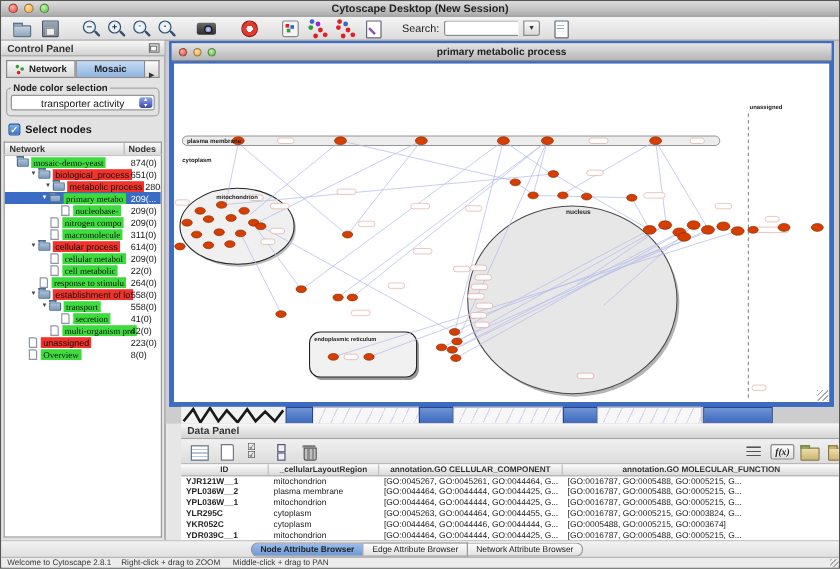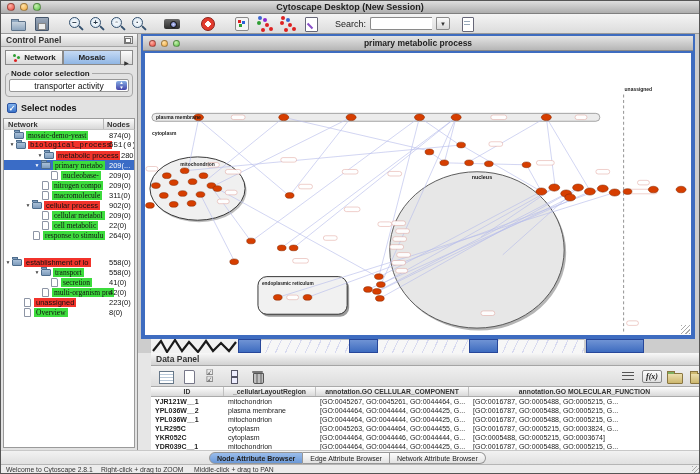--- a/index.html
+++ b/index.html
@@ -247,21 +247,21 @@
         <span class="c1">Network</span>
         <span class="c2">Nodes</span>
       </div>
       <div class="tree" id="tree">
           <div class="trow" style="padding-left: 2px;">
             <span class="t-exp"></span>
             <span class="t-folder"></span>
             <span class="t-label green">mosaic-demo-yeast</span>
             <span class="t-count">874(0)</span>
           </div>
-          <div class="trow" style="padding-left: 4px; font-family: Liberation Mono, monospace;">
+          <div class="trow" style="padding-left: 20px;">
             <span class="t-exp">▼</span>
             <span class="t-folder"></span>
             <span class="t-label red">biological_process</span>
             <span class="t-count">651(0)</span>
           </div>
           <div class="trow" style="padding-left: 20px; margin-left: 12px;">
             <span class="t-exp">▼</span>
             <span class="t-folder"></span>
             <span class="t-label red">metabolic process</span>
             <span class="t-count">280(0)</span>
@@ -287,41 +287,41 @@
           <div class="trow" style="padding-left: 29px;">
             <span class="t-exp"></span>
             <span class="t-file"></span>
             <span class="t-label green">macromolecule</span>
             <span class="t-count">311(0)</span>
           </div>
           <div class="trow" style="padding-left: 20px;">
             <span class="t-exp">▼</span>
             <span class="t-folder"></span>
             <span class="t-label red">cellular process</span>
-            <span class="t-count">902(0)</span>
+            <span class="t-count">614(0)</span>
           </div>
           <div class="trow" style="padding-left: 29px;">
             <span class="t-exp"></span>
             <span class="t-file"></span>
             <span class="t-label green">cellular metabol</span>
             <span class="t-count">209(0)</span>
           </div>
           <div class="trow" style="padding-left: 29px;">
             <span class="t-exp"></span>
             <span class="t-file"></span>
             <span class="t-label green">cell metabolic</span>
             <span class="t-count">22(0)</span>
           </div>
           <div class="trow" style="padding-left: 20px;">
             <span class="t-exp"></span>
             <span class="t-file"></span>
             <span class="t-label green">response to stimulu</span>
             <span class="t-count">264(0)</span>
           </div>
-          <div class="trow" style=" margin-top: 17px;">
+          <div class="trow" style="padding-left: 20px;">
             <span class="t-exp">▼</span>
             <span class="t-folder"></span>
             <span class="t-label red">establishment of lo</span>
             <span class="t-count">558(0)</span>
           </div>
           <div class="trow" style="padding-left: 29px;">
             <span class="t-exp">▼</span>
             <span class="t-folder"></span>
             <span class="t-label green">transport</span>
             <span class="t-count">558(0)</span>

